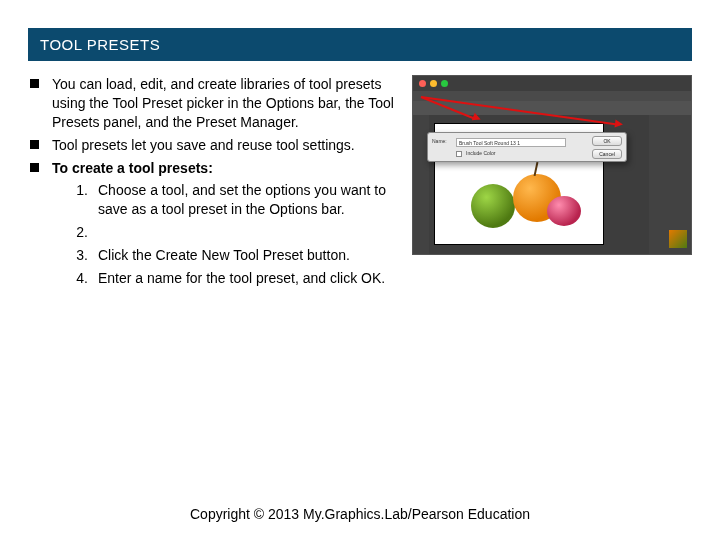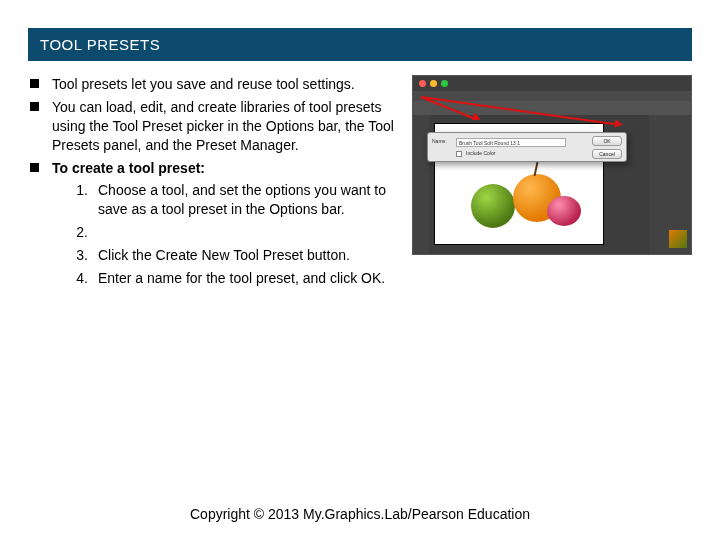--- a/index.html
+++ b/index.html
@@ -227,24 +227,24 @@
 <div class="slide">
 
   <div class="title-bar">
     <span>TOOL PRESETS</span>
   </div>
 
   <div class="content">
 
     <div class="text-col">
       <ul class="bullets">
+        <li><span class="norm">You can load, edit, and create libraries of tool presets using the Tool Preset picker in the Options bar, the Tool Presets panel, and the Preset Manager.</span></li>
         <li><span class="norm">Tool presets let you save and reuse tool settings.</span></li>
-        <li><span class="norm">You can load, edit, and create libraries of tool presets using the Tool Preset picker in the Options bar, the Tool Presets panel, and the Preset Manager.</span></li>
         <li>
-          <span>To create a tool preset:</span>
+          <span>To create a tool presets:</span>
           <ol class="numlist">
             <li>
                 <span class="num">1.</span>
                 <span>Choose a tool, and set the options you want to save as a tool preset in the Options bar.</span>
               </li>
             <li>
                 <span class="num">2.</span>
               </li>
             <li>
                 <span class="num">3.</span>

